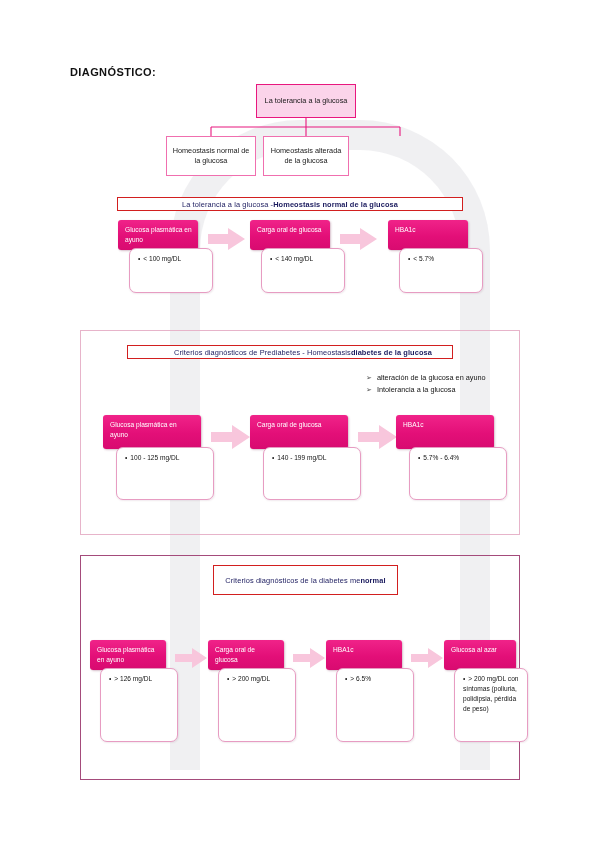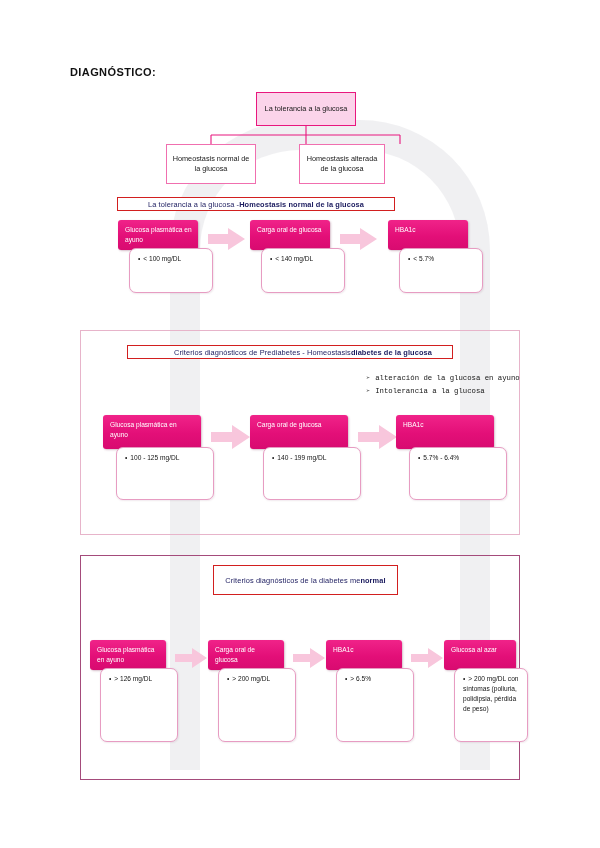--- a/index.html
+++ b/index.html
@@ -39,21 +39,21 @@
     font-weight: bold;
     letter-spacing: 0.4px;
     color: #111;
     z-index: 5;
   }
 
   
   .tree {
     position: absolute;
     left: 0;
-    top: 88px;
+    top: 80px;
     width: 600px;
     height: 105px;
     z-index: 4;
   }
   .tree-root {
     position: absolute;
     left: 256px;
     top: 4px;
     width: 100px;
     height: 34px;
@@ -79,21 +79,21 @@
     display: flex;
     align-items: center;
     justify-content: center;
     text-align: center;
     font-size: 7.3px;
     line-height: 1.35;
     padding: 2px 4px;
     color: #181818;
   }
   .leaf-1 { left: 166px; width: 90px; }
-  .leaf-2 { left: 263px; width: 86px; margin-left: 36px; }
+  .leaf-2 { left: 263px; width: 86px; }
   .leaf-3 { left: 356px; width: 88px; }
 
   .tree svg { position: absolute; left: 0; top: 0; overflow: visible; }
 
   
   .banner {
     border: 1.4px solid #D21F1F;
     background: #ffffff;
     box-sizing: border-box;
     display: flex;
@@ -185,21 +185,21 @@
     <line x1="211" y1="47" x2="400" y2="47" stroke="#E8177E" stroke-width="1.1"></line>
     <line x1="211" y1="47" x2="211" y2="56" stroke="#E8177E" stroke-width="1.1"></line>
     <line x1="306" y1="47" x2="306" y2="56" stroke="#E8177E" stroke-width="1.1"></line>
     <line x1="400" y1="47" x2="400" y2="56" stroke="#E8177E" stroke-width="1.1"></line>
   </svg>
   <div class="tree-root">La tolerancia a la glucosa</div>
   <div class="tree-leaf leaf-1">Homeostasis normal de la glucosa</div>
   <div class="tree-leaf leaf-2">Homeostasis alterada de la glucosa</div>
 </div>
 
-<div class="banner" style="position:absolute; left:117px; top:197px; width:278px; height:14px;">
+<div class="banner" style="position:absolute; left:117px; top:197px; width:346px; height:14px;">
   <span>La tolerancia a la glucosa - </span>
     <b>Homeostasis normal de la glucosa</b>
 </div>
 
 <div class="flow-item" style="left:118px; top:220px; width:88px; height:70px;">
   <div class="flow-head" style="width:80px; height:30px;">Glucosa plasmática en ayuno</div>
   <div class="flow-body" style="left:11px; top:28px; width:84px; height:45px;">
     <span class="bullet">&lt; 100 mg/DL</span>
   </div>
 </div>
@@ -224,21 +224,21 @@
   </div>
 </div>
 
 <div class="panel panel-2" style="left:80px; top:330px; width:440px; height:205px;"></div>
 
 <div class="banner" style="position:absolute; left:127px; top:345px; width:326px; height:14px;padding-left:32px;">
   <span>Criterios diagnósticos de Prediabetes - Homeostasis </span>
     <b>diabetes de la glucosa</b>
 </div>
 
-<div class="arrow-list" style="left:366px; top:372px;font-family:Liberation Mono, monospace;">
+<div class="arrow-list" style="left:366px; top:372px;">
   <div class="li">alteración de la glucosa en ayuno</div>
   <div class="li">Intolerancia a la glucosa</div>
 </div>
 
 <div class="flow-item" style="left:103px; top:415px; width:105px; height:85px;">
   <div class="flow-head" style="width:98px; height:34px;">Glucosa plasmática en ayuno</div>
   <div class="flow-body" style="left:13px; top:32px; width:98px; height:53px;">
     <span class="bullet">100 - 125 mg/DL</span>
   </div>
 </div>

